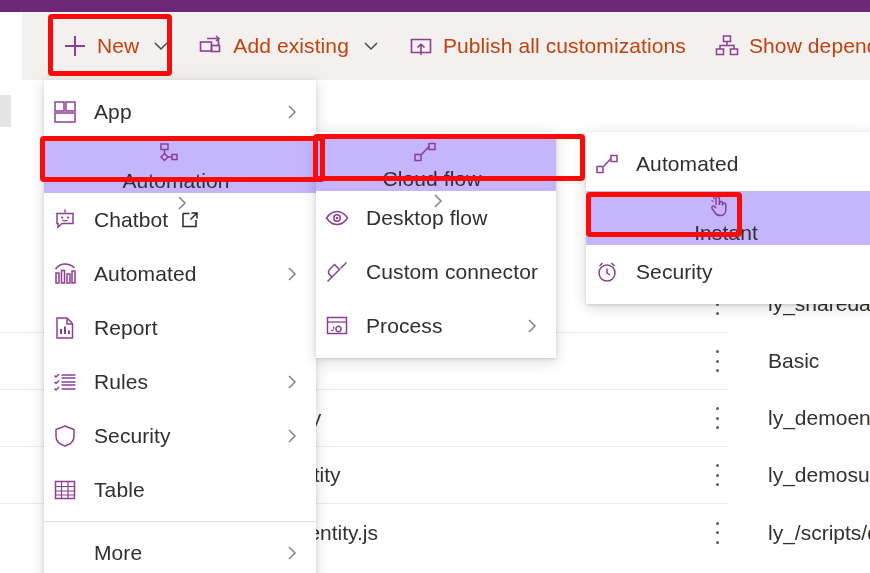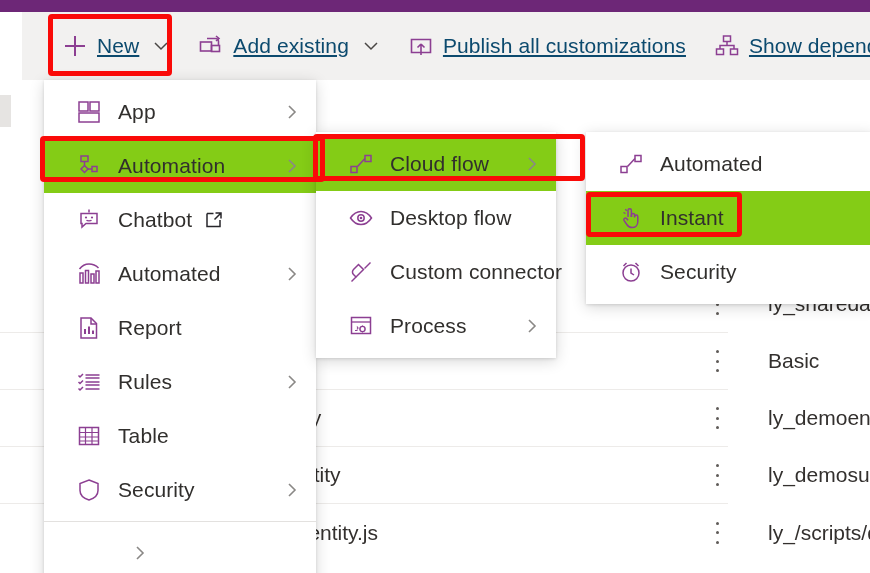--- a/index.html
+++ b/index.html
@@ -49,46 +49,45 @@
   }
   .cmd-item .glyph {
     display: inline-flex; align-items: center; justify-content: center;
     width: 26px; height: 26px;
     margin-right: 9px;
     color: #8c3f92;
     flex: 0 0 auto;
   }
   .cmd-item .label {
     font-size: 21px;
-    color: #0c4a6e;
+    color: #c2410c;
     letter-spacing: 0.1px;
-    text-decoration: underline;
   }
   .cmd-item .caret {
     margin-left: 13px;
     display: inline-flex; align-items: center;
     color: #4a4745;
   }
 
   
   .menu {
     position: absolute;
     background: #ffffff;
     box-shadow: 0 3px 14px rgba(0,0,0,0.16), 0 1px 3px rgba(0,0,0,0.12);
     padding: 5px 0;
     z-index: 20;
   }
   .menu-item {
     position: relative;
     display: flex; align-items: center;
     height: 54px;
-    padding: 0 14px 0 30px;
+    padding: 0 14px 0 6px;
     cursor: pointer;
   }
-  .menu-item.selected { background: #84cc16; }
+  .menu-item.selected { background: #c4b5fd; flex-direction: column; }
   .menu-item .mi-icon {
     width: 30px; height: 30px;
     margin-right: 14px;
     display: inline-flex; align-items: center; justify-content: center;
     color: #8c3f92;
     flex: 0 0 auto;
   }
   .menu-item .mi-label {
     font-size: 21px;
     color: #312f2d;
@@ -398,45 +397,46 @@
       <span class="mi-chevron">
         <svg width="20" height="20" viewBox="0 0 20 20" fill="none">
             <path d="M7 4l6 6-6 6" stroke="currentColor" stroke-width="1.6" fill="none"></path>
           </svg>
       </span>
     </div>
 
     <div class="menu-item">
       <span class="mi-icon">
         <svg width="24" height="24" viewBox="0 0 24 24" fill="none">
+          <path d="M12 2l9 3.5v7c0 5-4 8-9 9.5-5-1.5-9-4.5-9-9.5v-7z" stroke="currentColor" stroke-width="1.5" fill="none"></path>
+        </svg>
+      </span>
+      <span class="mi-label">Security</span>
+      <span class="mi-chevron">
+        <svg width="20" height="20" viewBox="0 0 20 20" fill="none">
+            <path d="M7 4l6 6-6 6" stroke="currentColor" stroke-width="1.6" fill="none"></path>
+          </svg>
+      </span>
+    </div>
+
+    <div class="menu-item">
+      <span class="mi-icon">
+        <svg width="24" height="24" viewBox="0 0 24 24" fill="none">
           <rect x="2.5" y="3.5" width="19" height="17" stroke="currentColor" stroke-width="1.5"></rect>
           <path d="M2.5 8.5h19M2.5 13h19M2.5 17h19M8.5 3.5v17M15 3.5v17" stroke="currentColor" stroke-width="1.2"></path>
         </svg>
       </span>
       <span class="mi-label">Table</span>
     </div>
 
-    <div class="menu-item">
-      <span class="mi-icon">
-        <svg width="24" height="24" viewBox="0 0 24 24" fill="none">
-          <path d="M12 2l9 3.5v7c0 5-4 8-9 9.5-5-1.5-9-4.5-9-9.5v-7z" stroke="currentColor" stroke-width="1.5" fill="none"></path>
-        </svg>
-      </span>
-      <span class="mi-label">Security</span>
-      <span class="mi-chevron">
-        <svg width="20" height="20" viewBox="0 0 20 20" fill="none">
-            <path d="M7 4l6 6-6 6" stroke="currentColor" stroke-width="1.6" fill="none"></path>
-          </svg>
-      </span>
-    </div>
-
     <div class="menu-divider"></div>
 
     <div class="menu-item">
       <span class="mi-noicon"></span>
+      <span class="mi-label">More</span>
       <span class="mi-chevron">
         <svg width="20" height="20" viewBox="0 0 20 20" fill="none">
             <path d="M7 4l6 6-6 6" stroke="currentColor" stroke-width="1.6" fill="none"></path>
           </svg>
       </span>
     </div>
 
   </div>
 
   <div class="menu" id="menu-auto">

